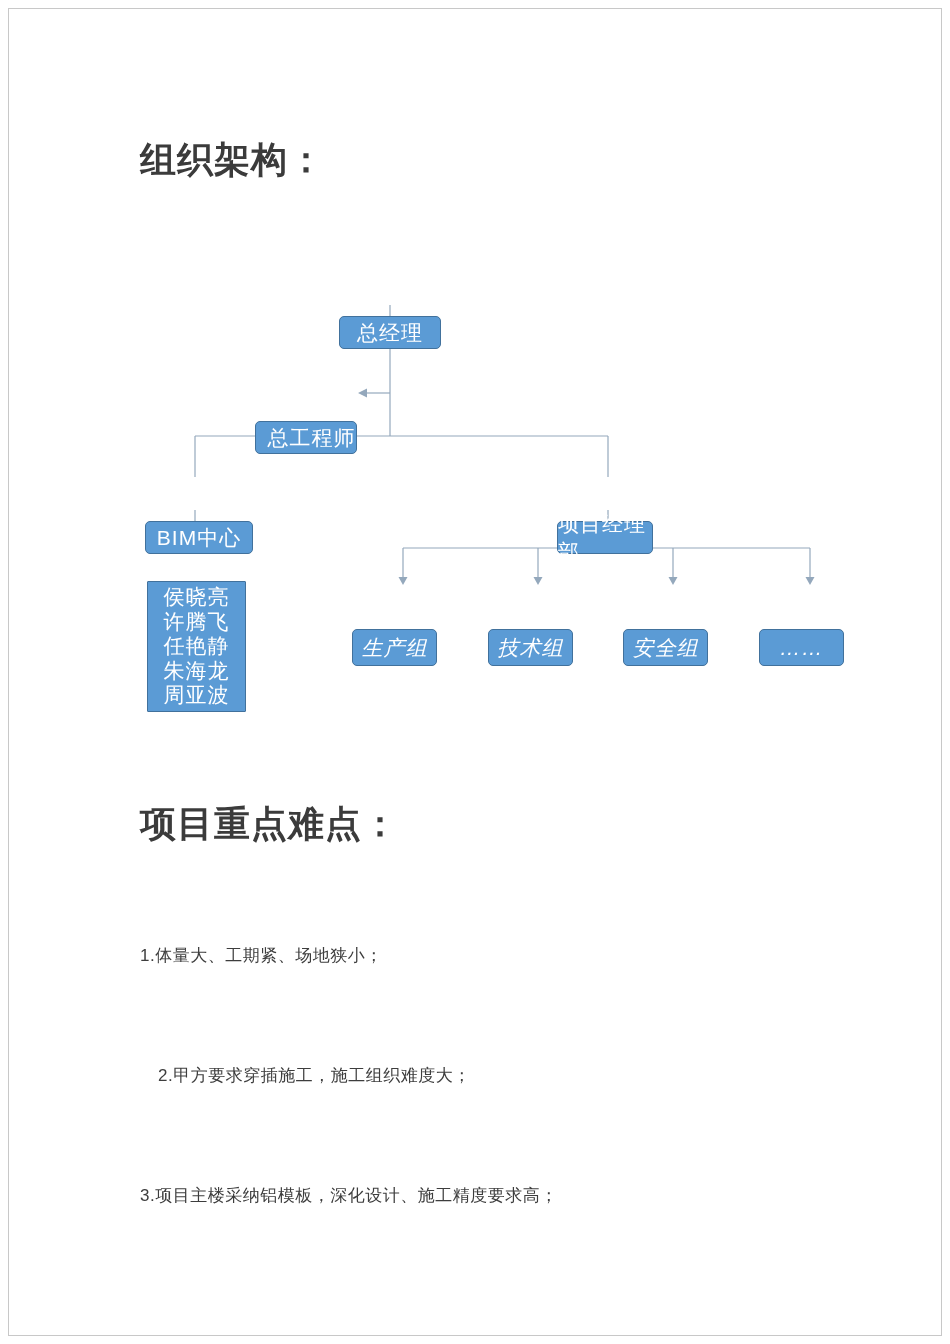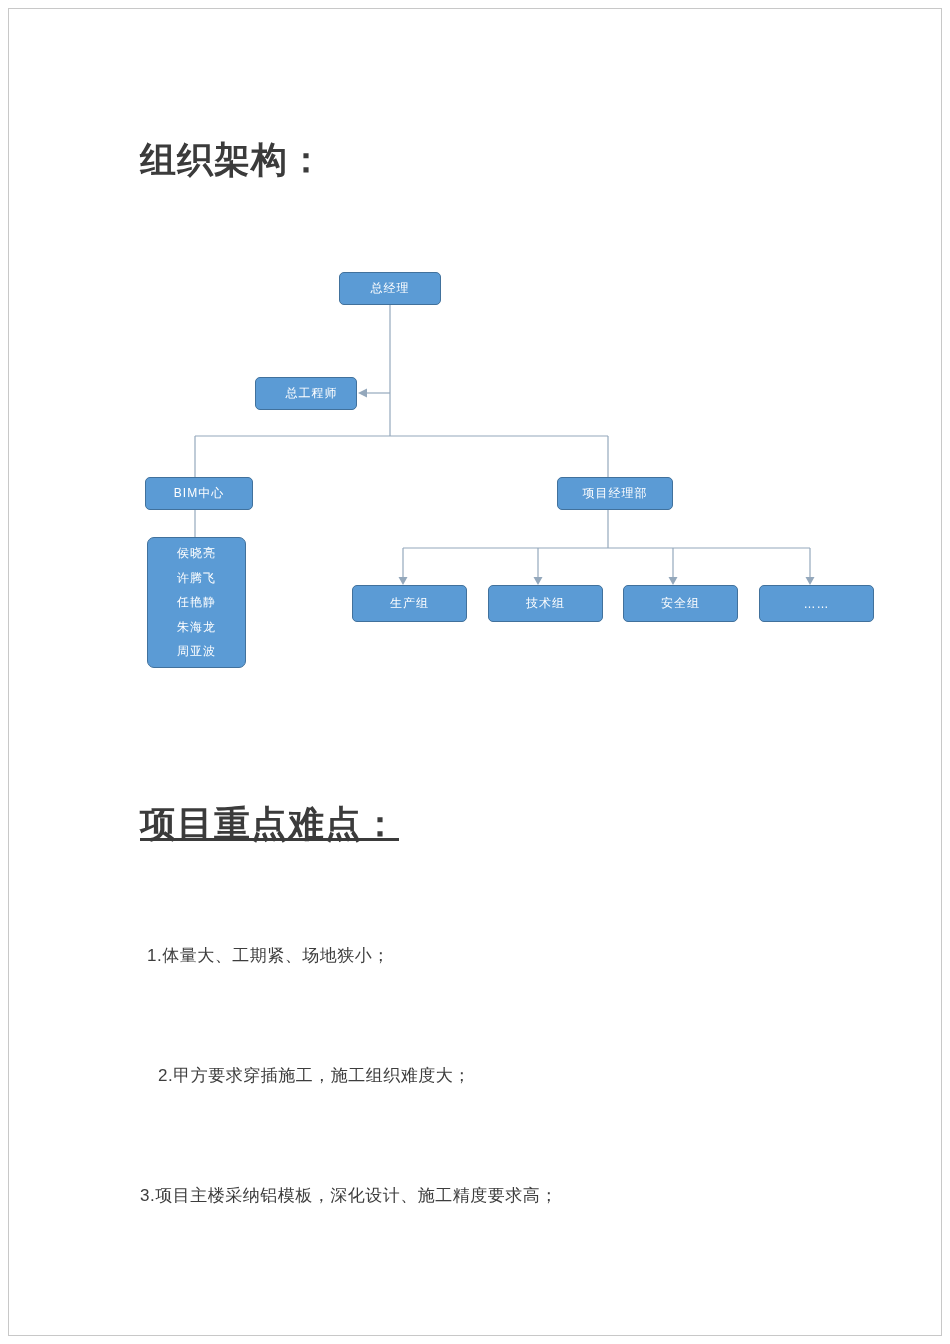--- a/index.html
+++ b/index.html
@@ -30,29 +30,29 @@
   }
   .heading{
     position:absolute;
     left:140px;
     font-size:36px;
     font-weight:700;
     color:#3b3b3b;
     letter-spacing:1px;
   }
   #heading-org{top:136px;}
-  #heading-points{top:800px;text-decoration:underline;}
+  #heading-points{top:800px;}
   .body-text{
     position:absolute;
     left:140px;
     font-size:17px;
     color:var(--text-dark);
     letter-spacing:0.5px;
   }
-  #point-1{top:944px;margin-left:7px;}
+  #point-1{top:944px;}
   #point-2{top:1064px;margin-left:18px;}
   #point-3{top:1184px;}
 
   .connector-svg{
     position:absolute;
     left:0;top:0;
     width:950px;height:1344px;
     pointer-events:none;
   }
   .connector-svg line{
@@ -62,34 +62,35 @@
   .connector-svg polygon{
     fill:var(--connector);
   }
 
   .org-box{
     position:absolute;
     background:var(--box-fill);
     border:1px solid var(--box-border);
     border-radius:5px;
     color:#ffffff;
-    font-size:12px;
+    font-size:21px;
     display:flex;
     align-items:center;
     justify-content:center;
     text-align:left;
     letter-spacing:1px;
+    margin-top:44px;
   }
   #node-gm      {left:339px; top:272px; width:102px; height:33px;}
   #node-chief   {left:255px; top:377px; width:102px; height:33px;padding-left:11px;}
   #node-bim     {left:145px; top:477px; width:108px; height:33px;}
-  #node-pm      {left:557px; top:477px; width:116px; height:33px;}
+  #node-pm      {left:557px; top:477px; width:96px; height:33px;}
   #node-members {left:147px; top:537px; width:99px;  height:131px;
-                 border-radius:7px; flex-direction:column; line-height:24.5px;}
-  .group-box    {top:585px; width:115px; height:37px;}
+                 border-radius:1px; flex-direction:column; line-height:24.5px;}
+  .group-box    {top:585px; width:85px; height:37px;font-style:italic;}
   #node-group-0 {left:352px;}
   #node-group-1 {left:488px;}
   #node-group-2 {left:623px;}
   #node-group-3 {left:759px;}
 </style>
 </head>
 <body>
 
 <div class="page">
   <div class="page-border"></div>

